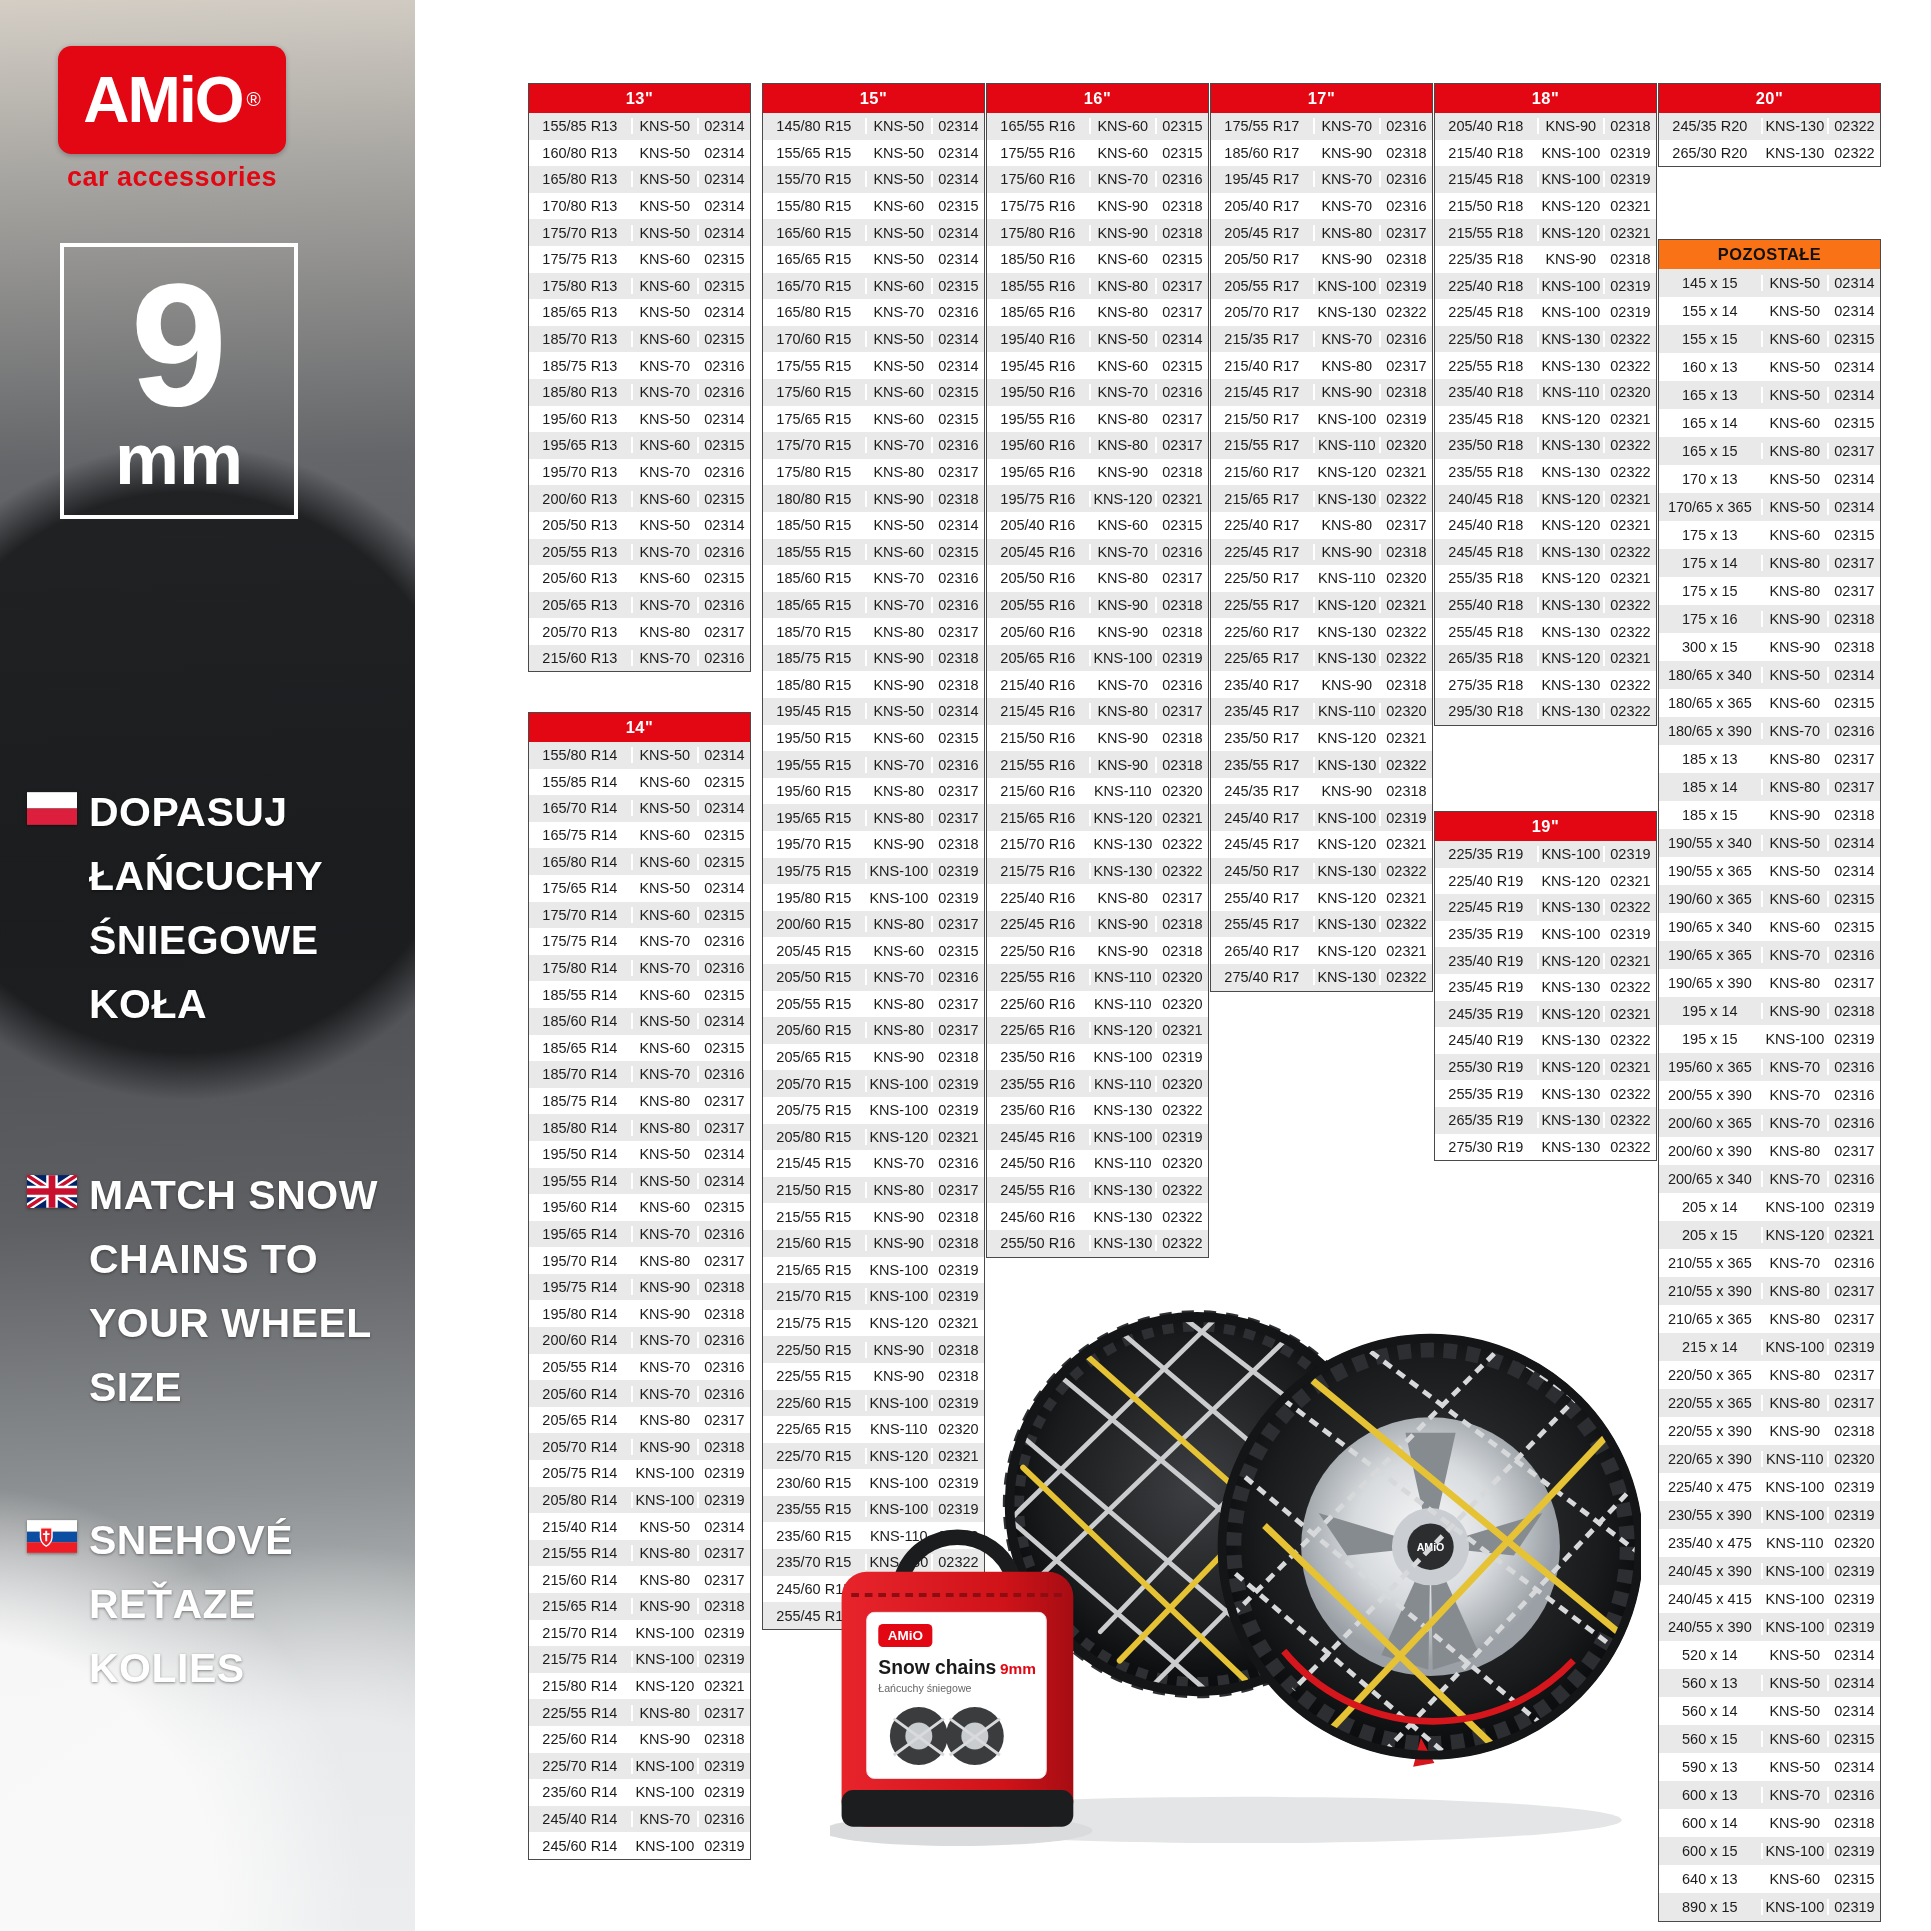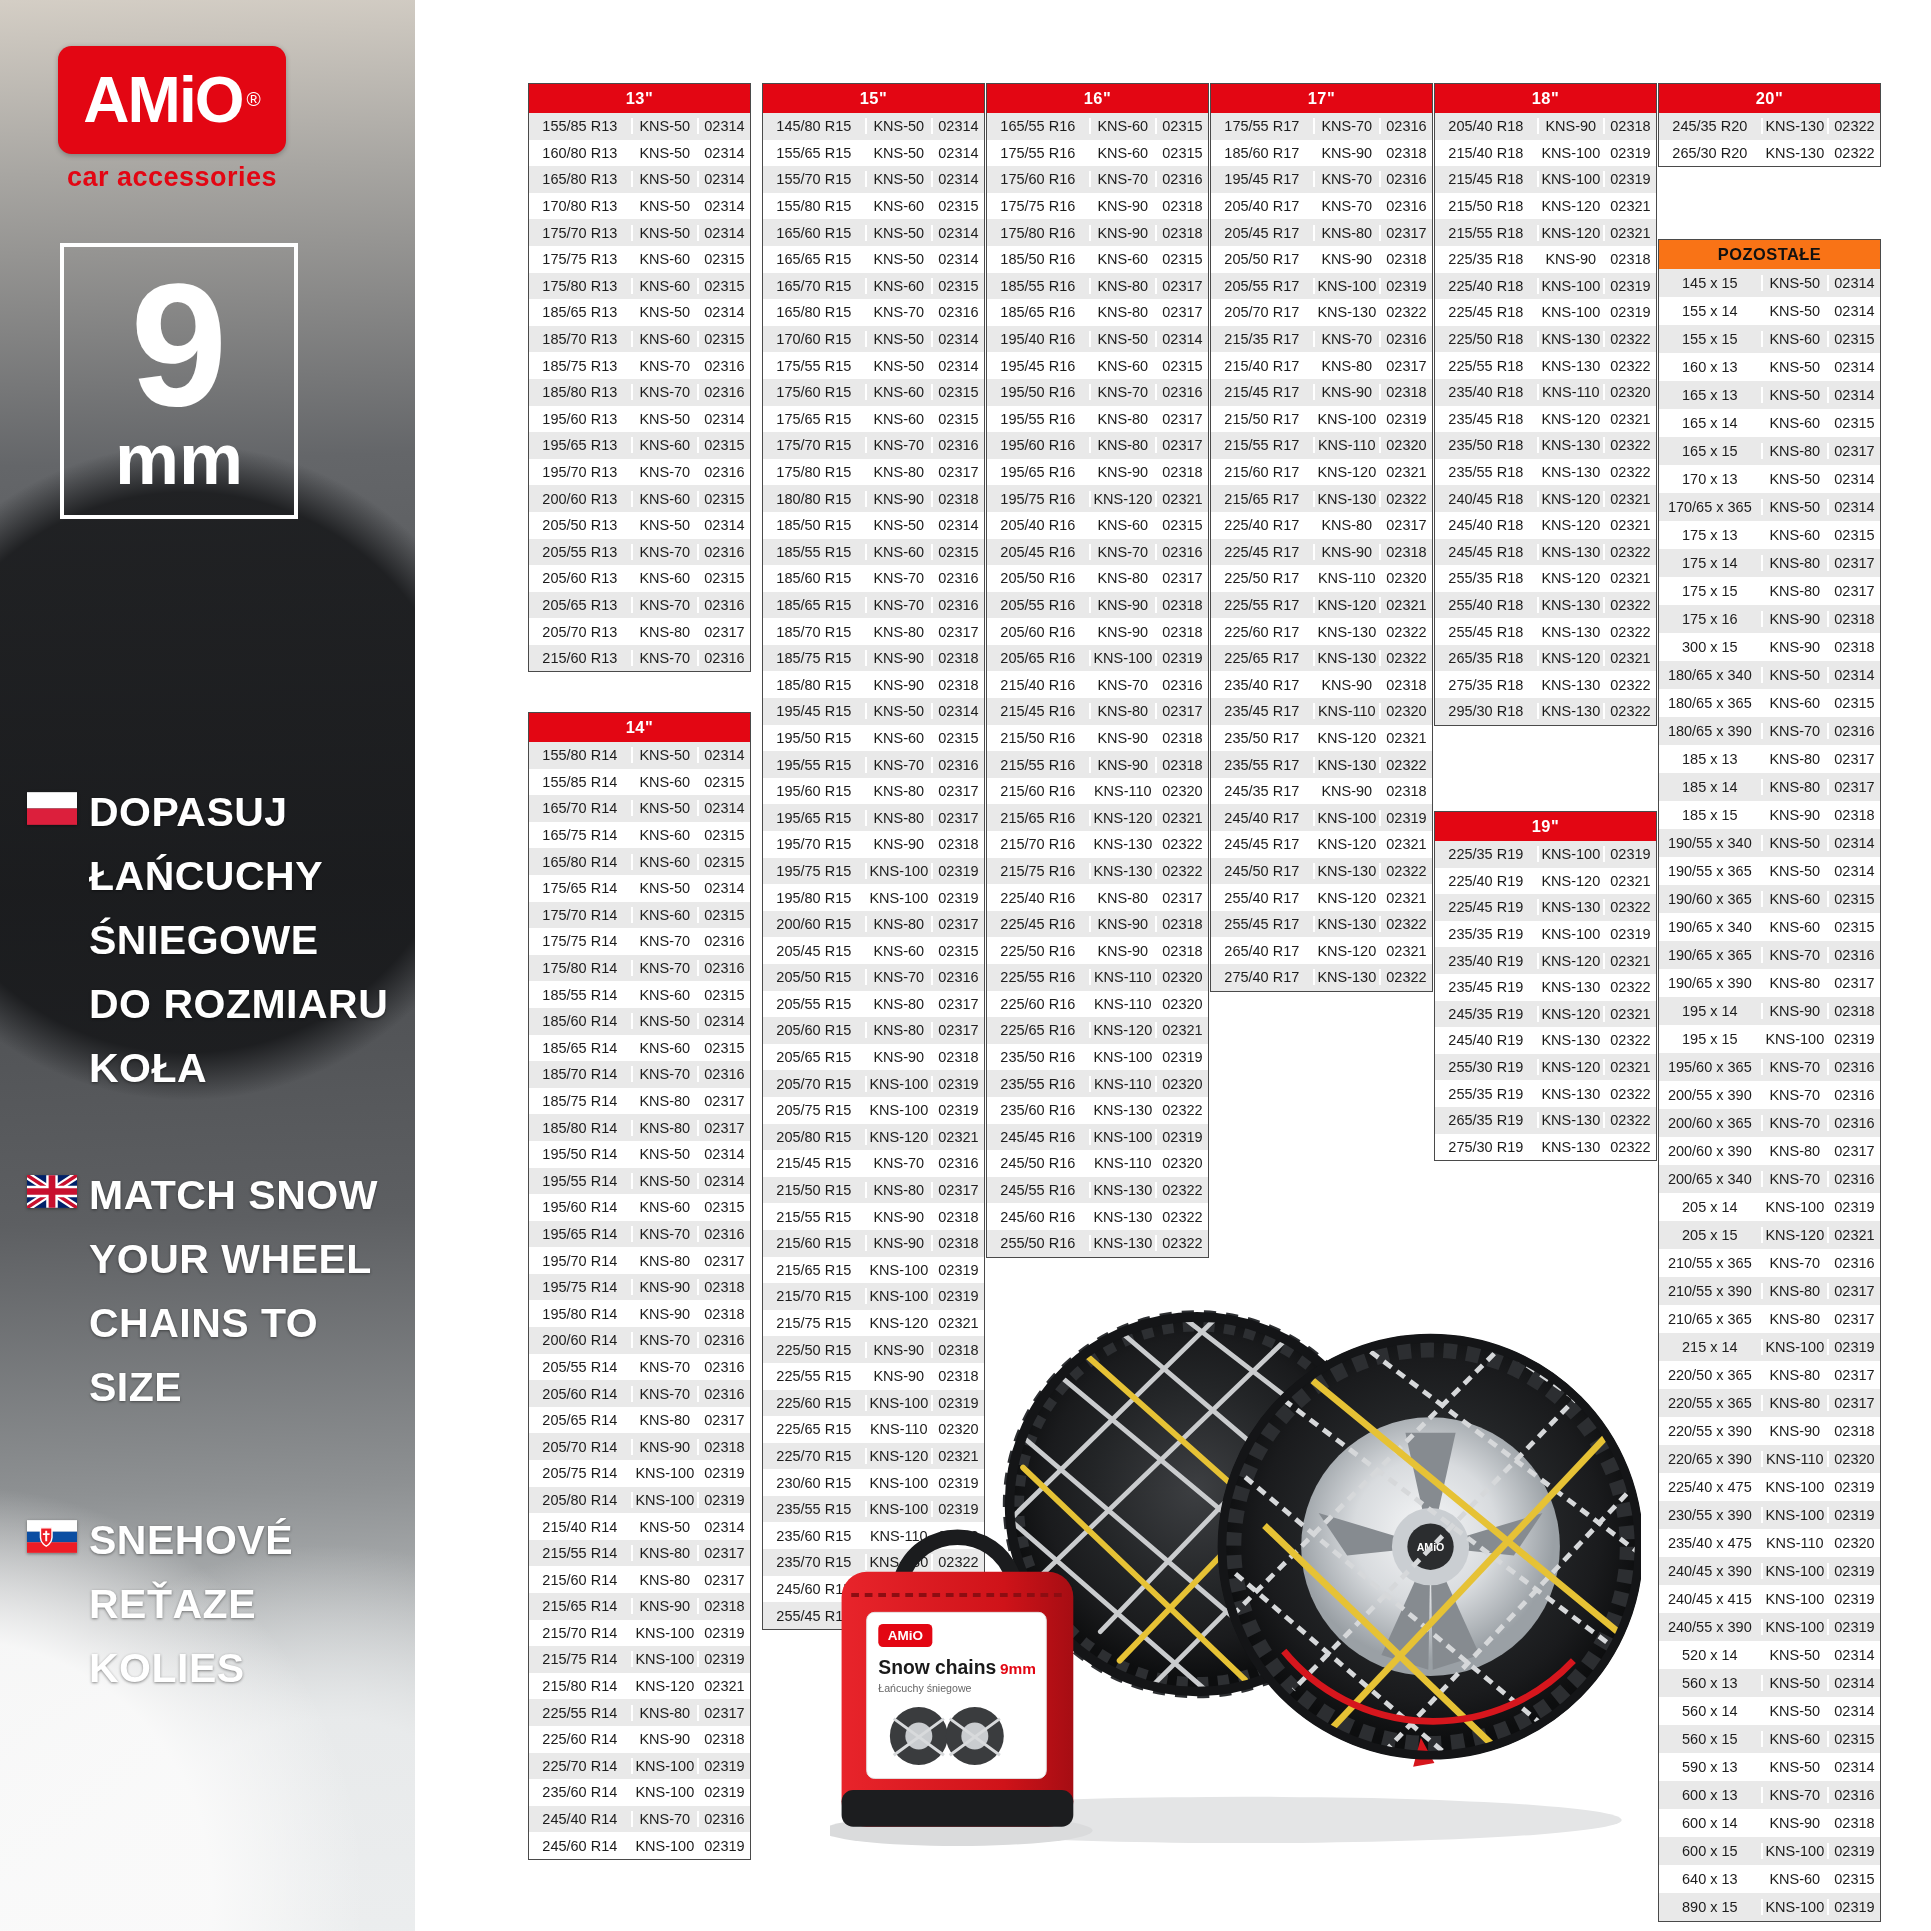--- a/index.html
+++ b/index.html
@@ -90,27 +90,26 @@
       <rect y="23" width="52" height="11" fill="#ee1c25"></rect>
   <path d="M14,8 h12 v10 c0,6 -6,9 -6,9 c0,0 -6,-3 -6,-9 z" fill="#ee1c25" stroke="#ffffff" stroke-width="1.5"></path>
   <path d="M20,11 v11 M16.5,14.5 h7" stroke="#ffffff" stroke-width="2"></path>
     </svg>
 </div>
 
 <div class="side-block" style="top:780px">
     <div>DOPASUJ</div>
     <div>ŁAŃCUCHY</div>
     <div>ŚNIEGOWE</div>
-    <div>DO ROZMIARU</div>
     <div>KOŁA</div>
   </div>
 <div class="side-block" style="top:1163px">
     <div>MATCH SNOW</div>
+    <div>CHAINS TO</div>
     <div>YOUR WHEEL</div>
-    <div>CHAINS TO</div>
     <div>SIZE</div>
   </div>
 <div class="side-block" style="top:1508px">
     <div>SNEHOVÉ</div>
     <div>REŤAZE</div>
     <div>KOLIES</div>
   </div>
 
 <div class="table" style="left:528px;top:83px">
     <div class="thead">13"</div>

